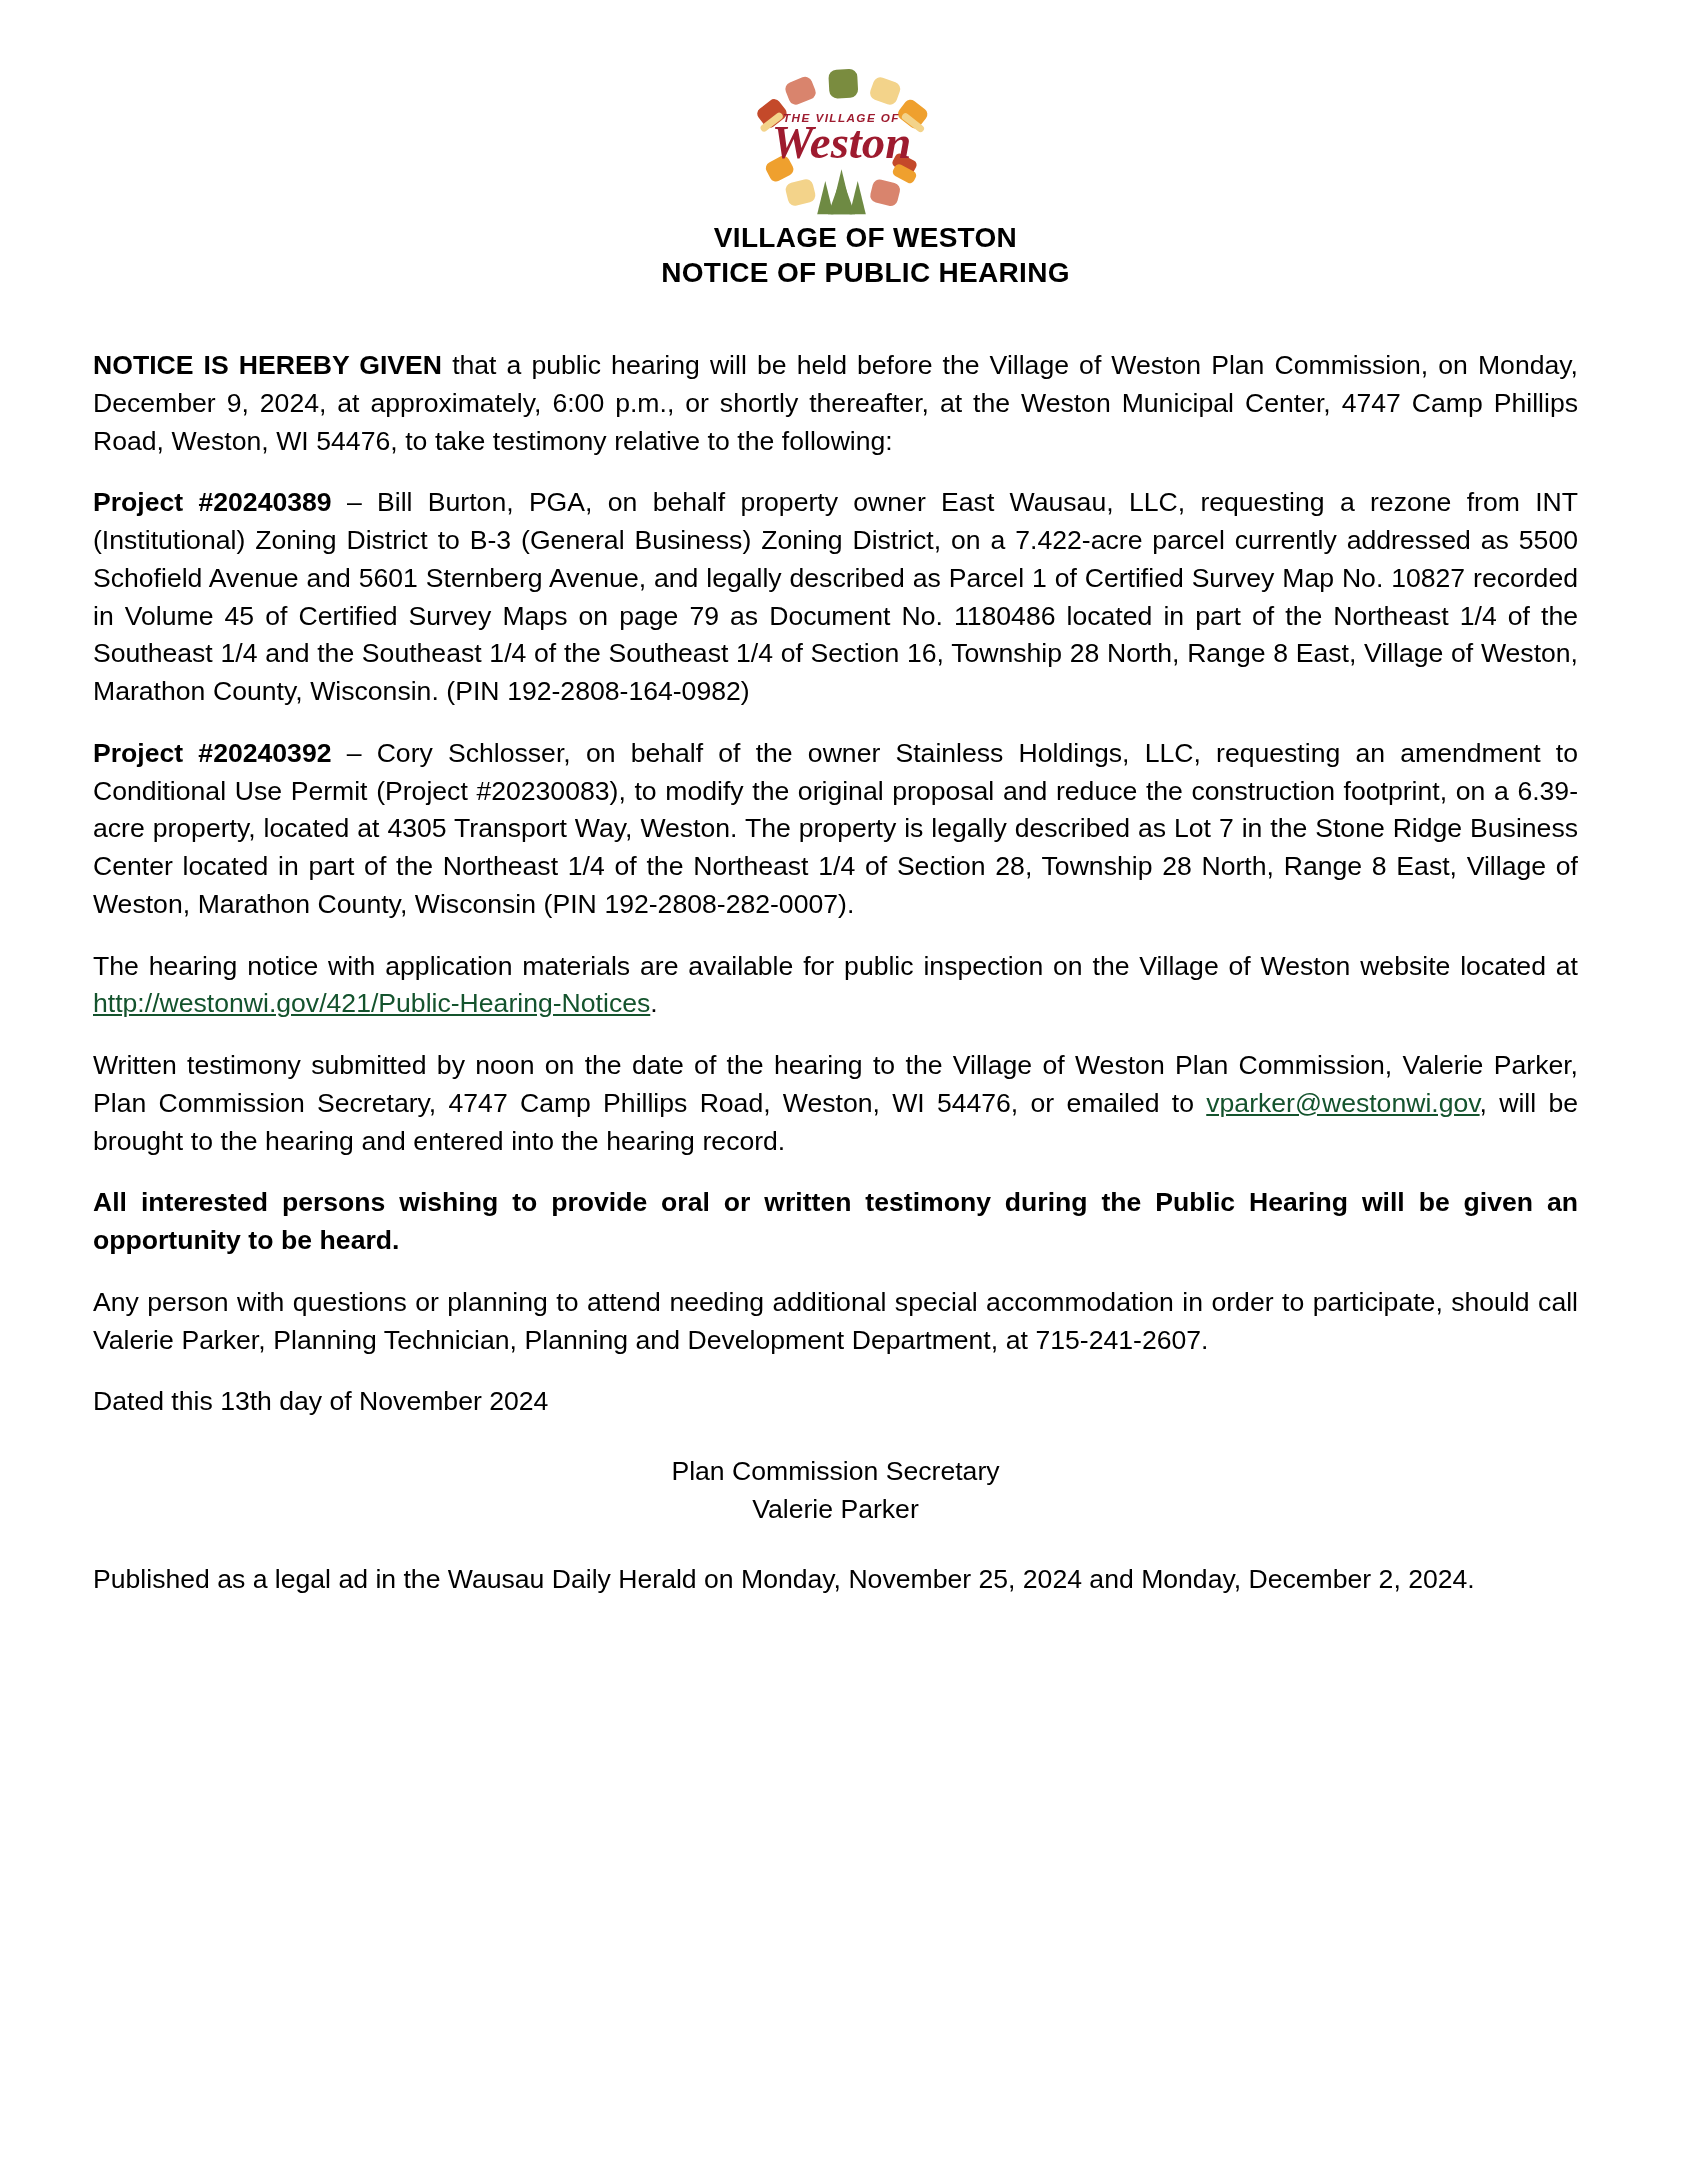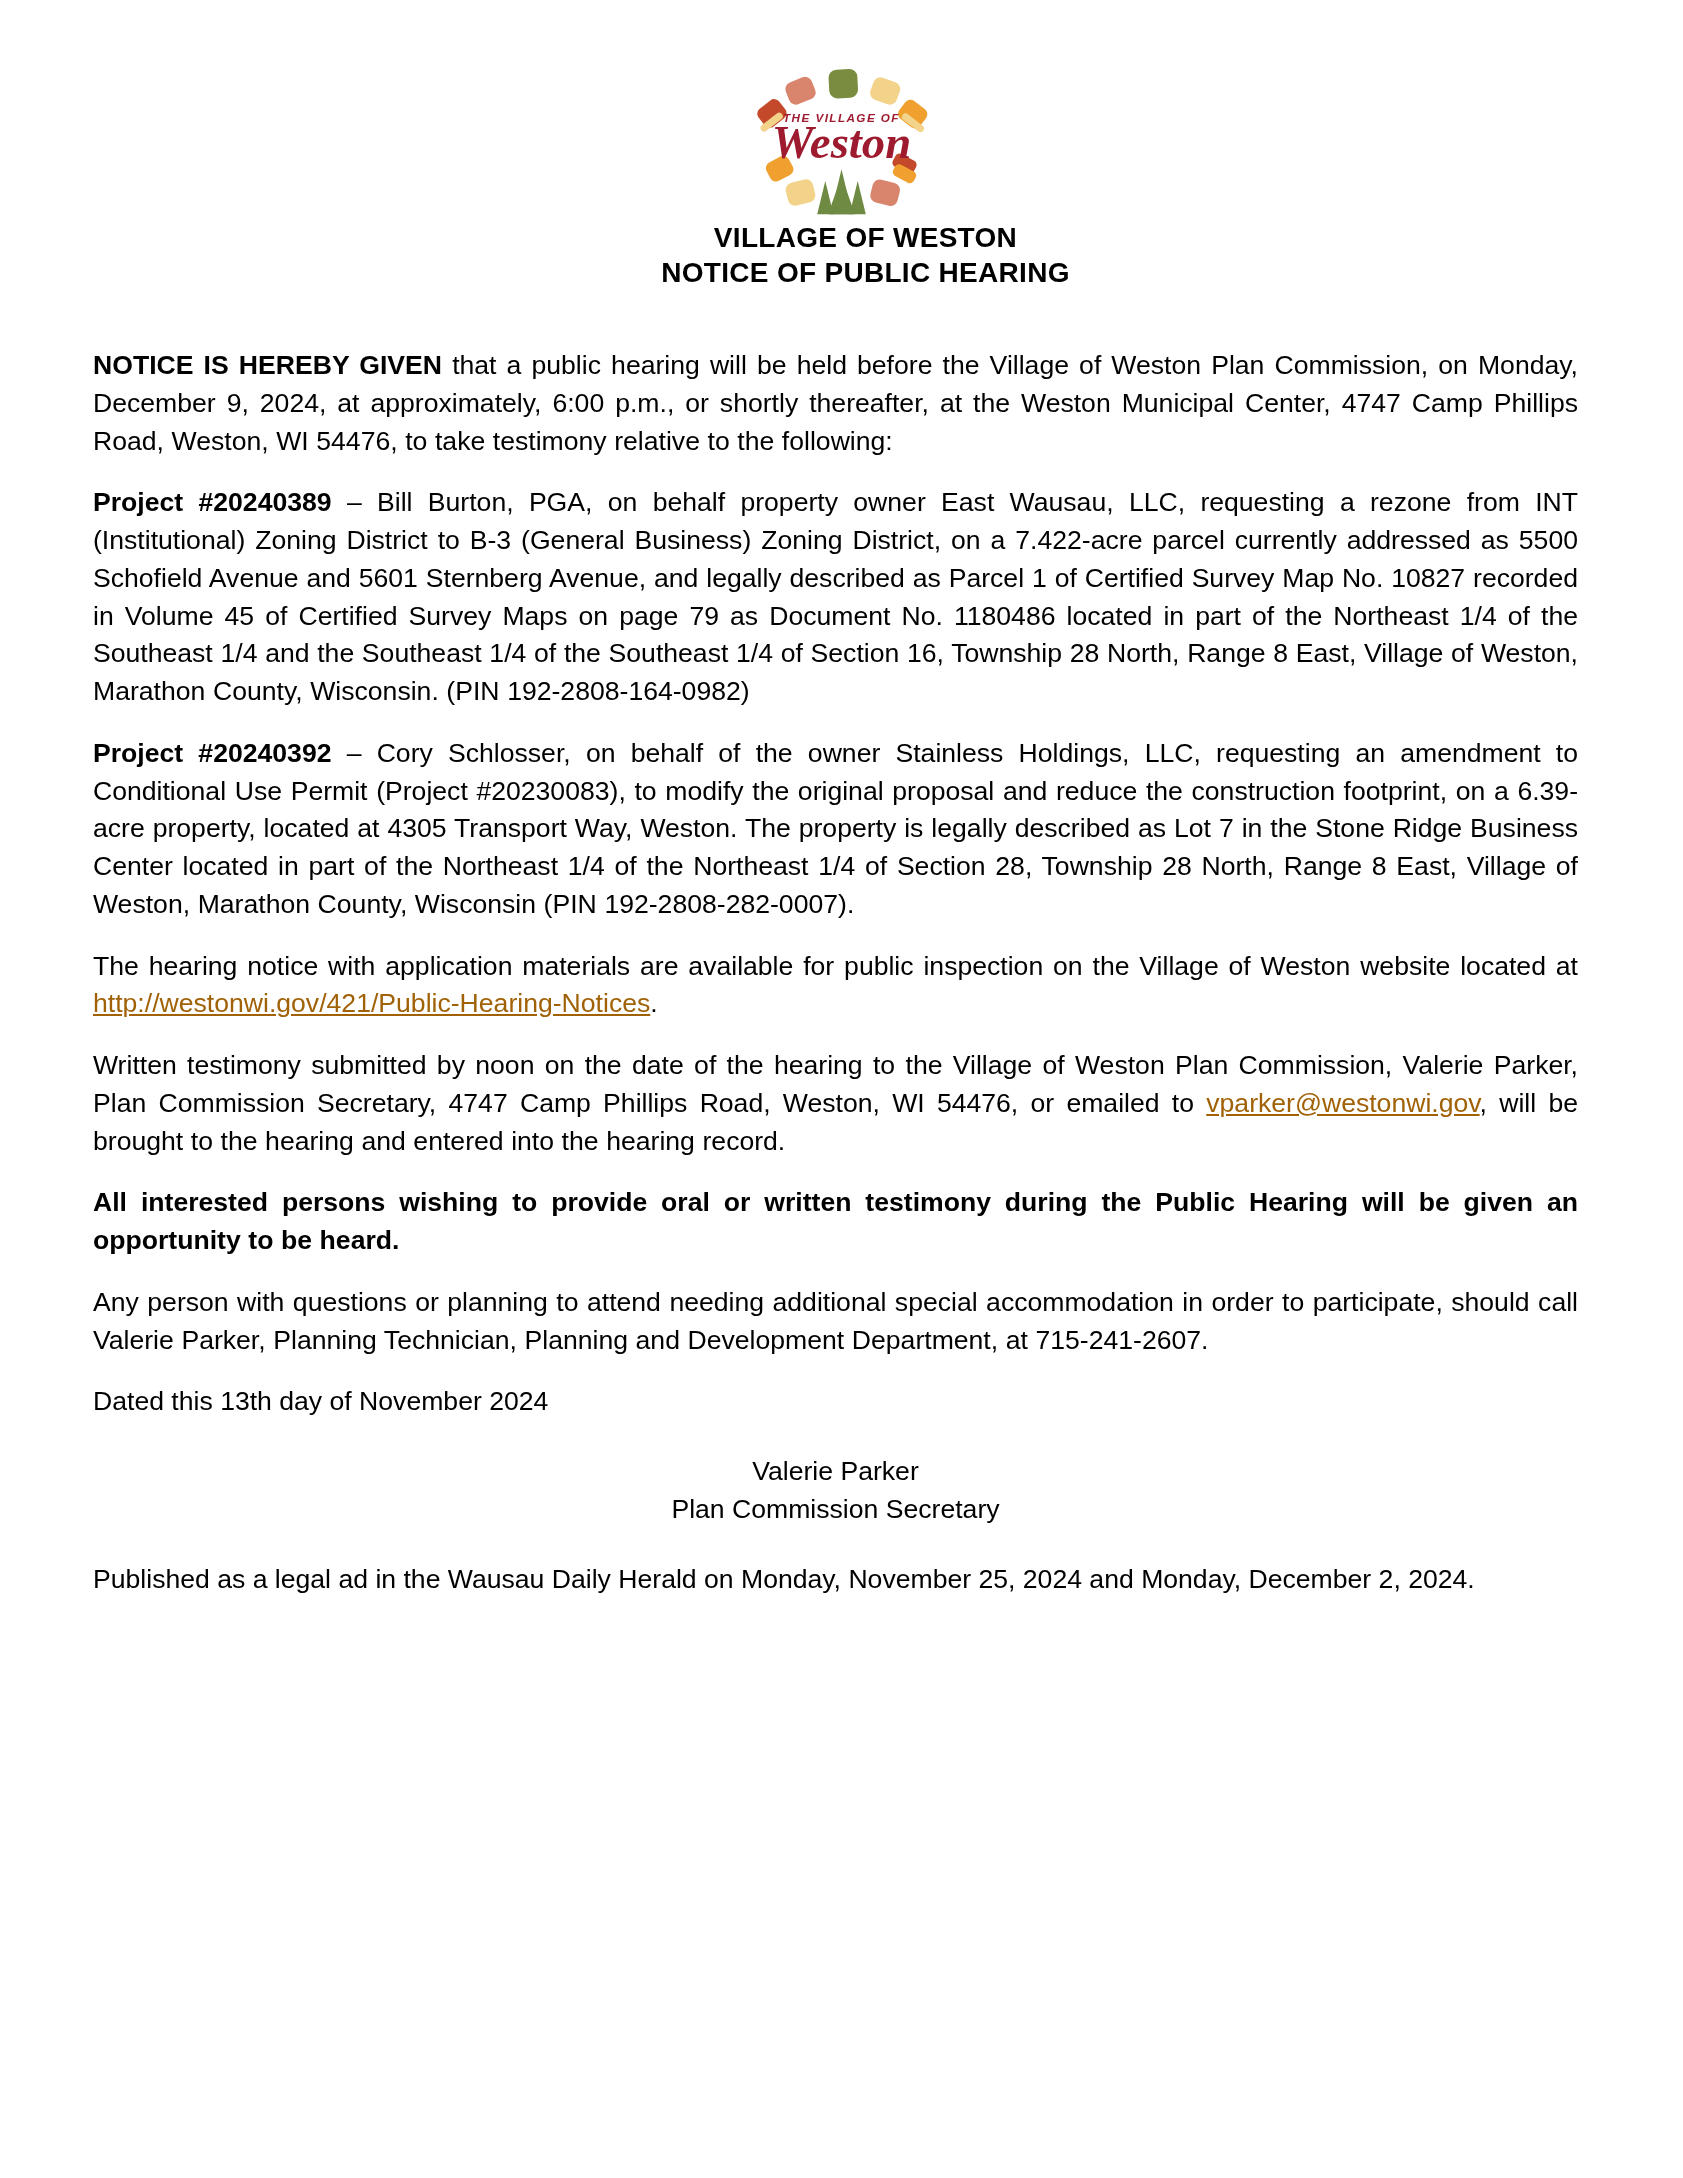--- a/index.html
+++ b/index.html
@@ -62,21 +62,21 @@
     line-height: 1.42;
     text-align: justify;
     text-justify: inter-word;
     word-spacing: 0.2px;
   }
   p.para:last-child { margin-bottom: 0; }
 
   .b { font-weight: bold; }
 
   a.link {
-    color: #a16207;
+    color: #14532d;
     text-decoration: underline;
   }
 
   .sig-block {
     text-align: center;
     font-size: 26.6px;
     line-height: 1.42;
   }
   .spacer-md { height: 32px; }
 
@@ -152,22 +152,22 @@
 
     <p class="para b">All interested persons wishing to provide oral or written testimony during the Public Hearing will be given an opportunity to be heard.</p>
 
     <p class="para"><span>Any person with questions or planning to attend needing additional special accommodation in order to participate, should call Valerie Parker, Planning Technician, Planning and Development Department, at 715-241-2607.</span></p>
 
     <p class="closing">Dated this 13th day of November 2024</p>
 
     <div class="spacer-md"></div>
 
     <div class="sig-block">
+      <div>Plan Commission Secretary</div>
       <div>Valerie Parker</div>
-      <div>Plan Commission Secretary</div>
     </div>
 
     <div class="spacer-md"></div>
 
     <p class="closing">Published as a legal ad in the Wausau Daily Herald on Monday, November 25, 2024 and Monday, December 2, 2024.</p>
 
   </div>
 </div>
 
 

